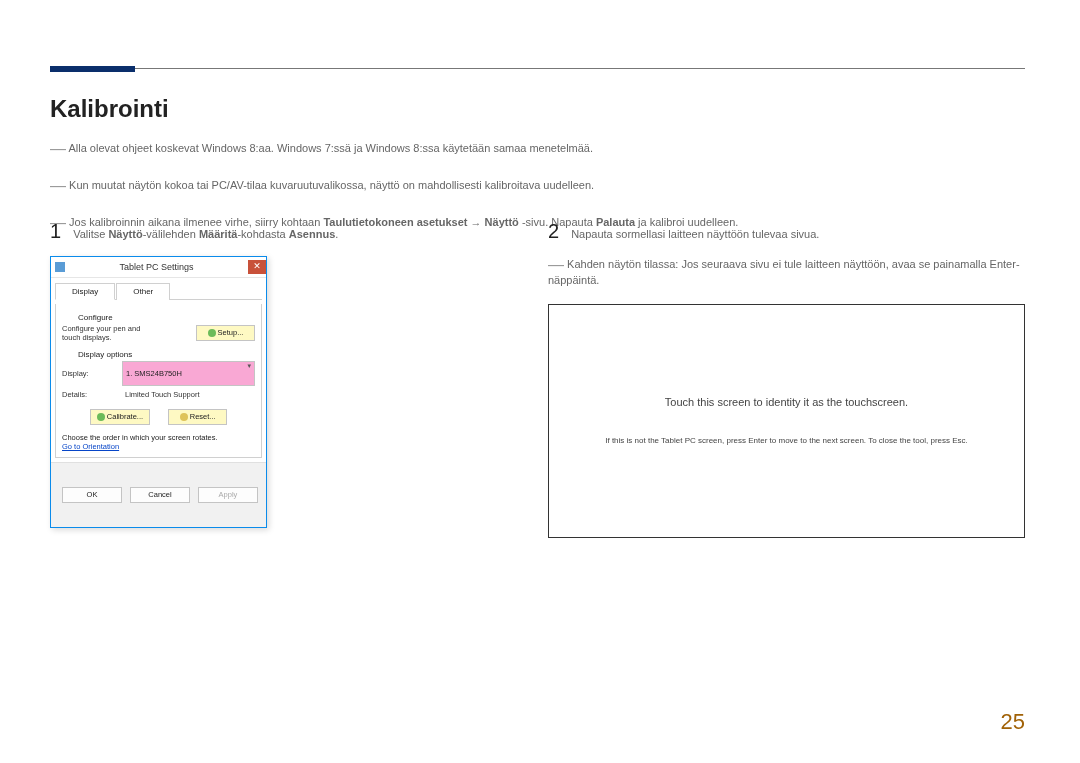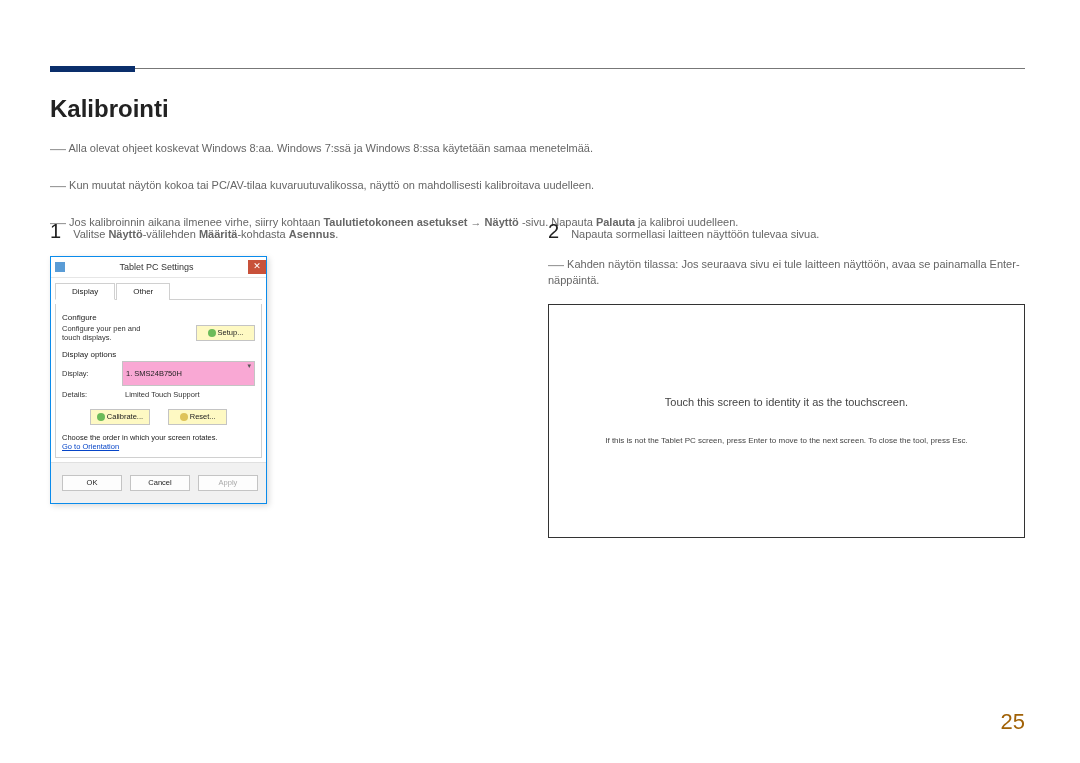--- a/index.html
+++ b/index.html
@@ -152,21 +152,21 @@
     border-bottom: 1px solid #fff;
   }
   .tab-content {
     border: 1px solid #d0d0d0;
     border-top: none;
     padding: 6px;
   }
   .section-label {
     font-size: 8px;
     color: #222;
-    margin: 3px 0 2px 0;
+    margin: 3px 0 2px 16px;
   }
   .configure-row, .display-row, .details-row {
     display: flex;
     align-items: center;
     justify-content: space-between;
     margin: 2px 0;
   }
   .small-text {
     font-size: 7.5px;
     color: #333;
@@ -214,21 +214,21 @@
   }
   .rotate-text {
     font-size: 7.5px;
     color: #222;
     margin-top: 8px;
   }
   .dialog-footer {
     display: flex;
     justify-content: flex-end;
     gap: 8px;
-    padding: 12px 8px;
+    padding: 24px 8px;
     background: #f1f1f1;
     border-top: 1px solid #e0e0e0;
   }
   .dialog-footer .win-btn {
     min-width: 46px;
     background: #fdfdfd;
   }
   .dialog-footer .win-btn.disabled {
     color: #aaa;
   }

